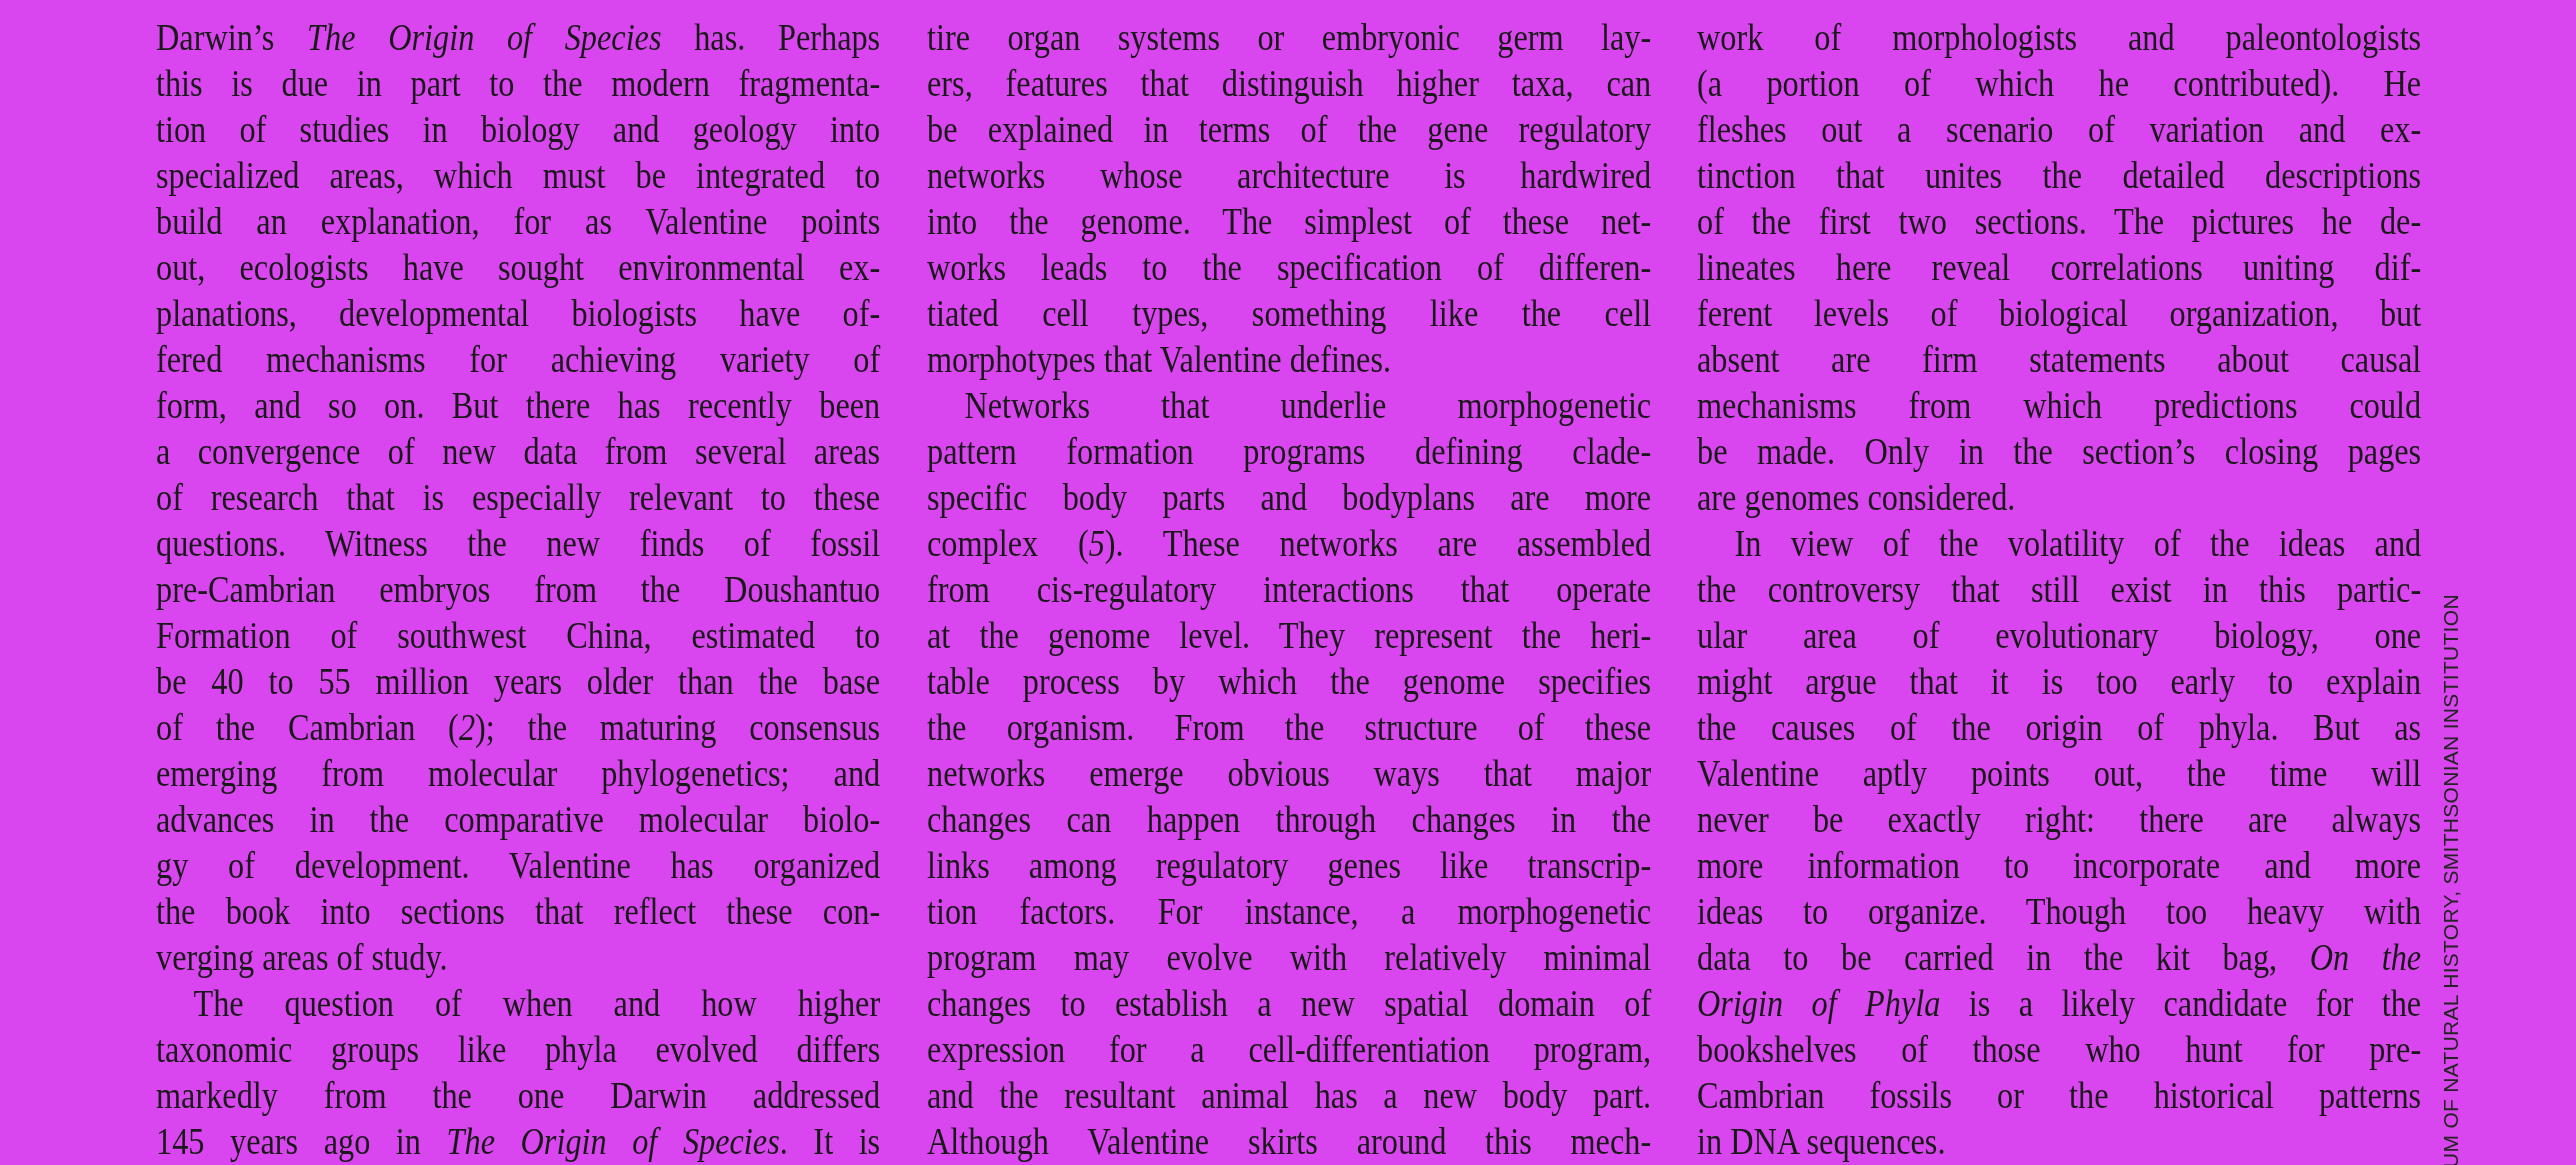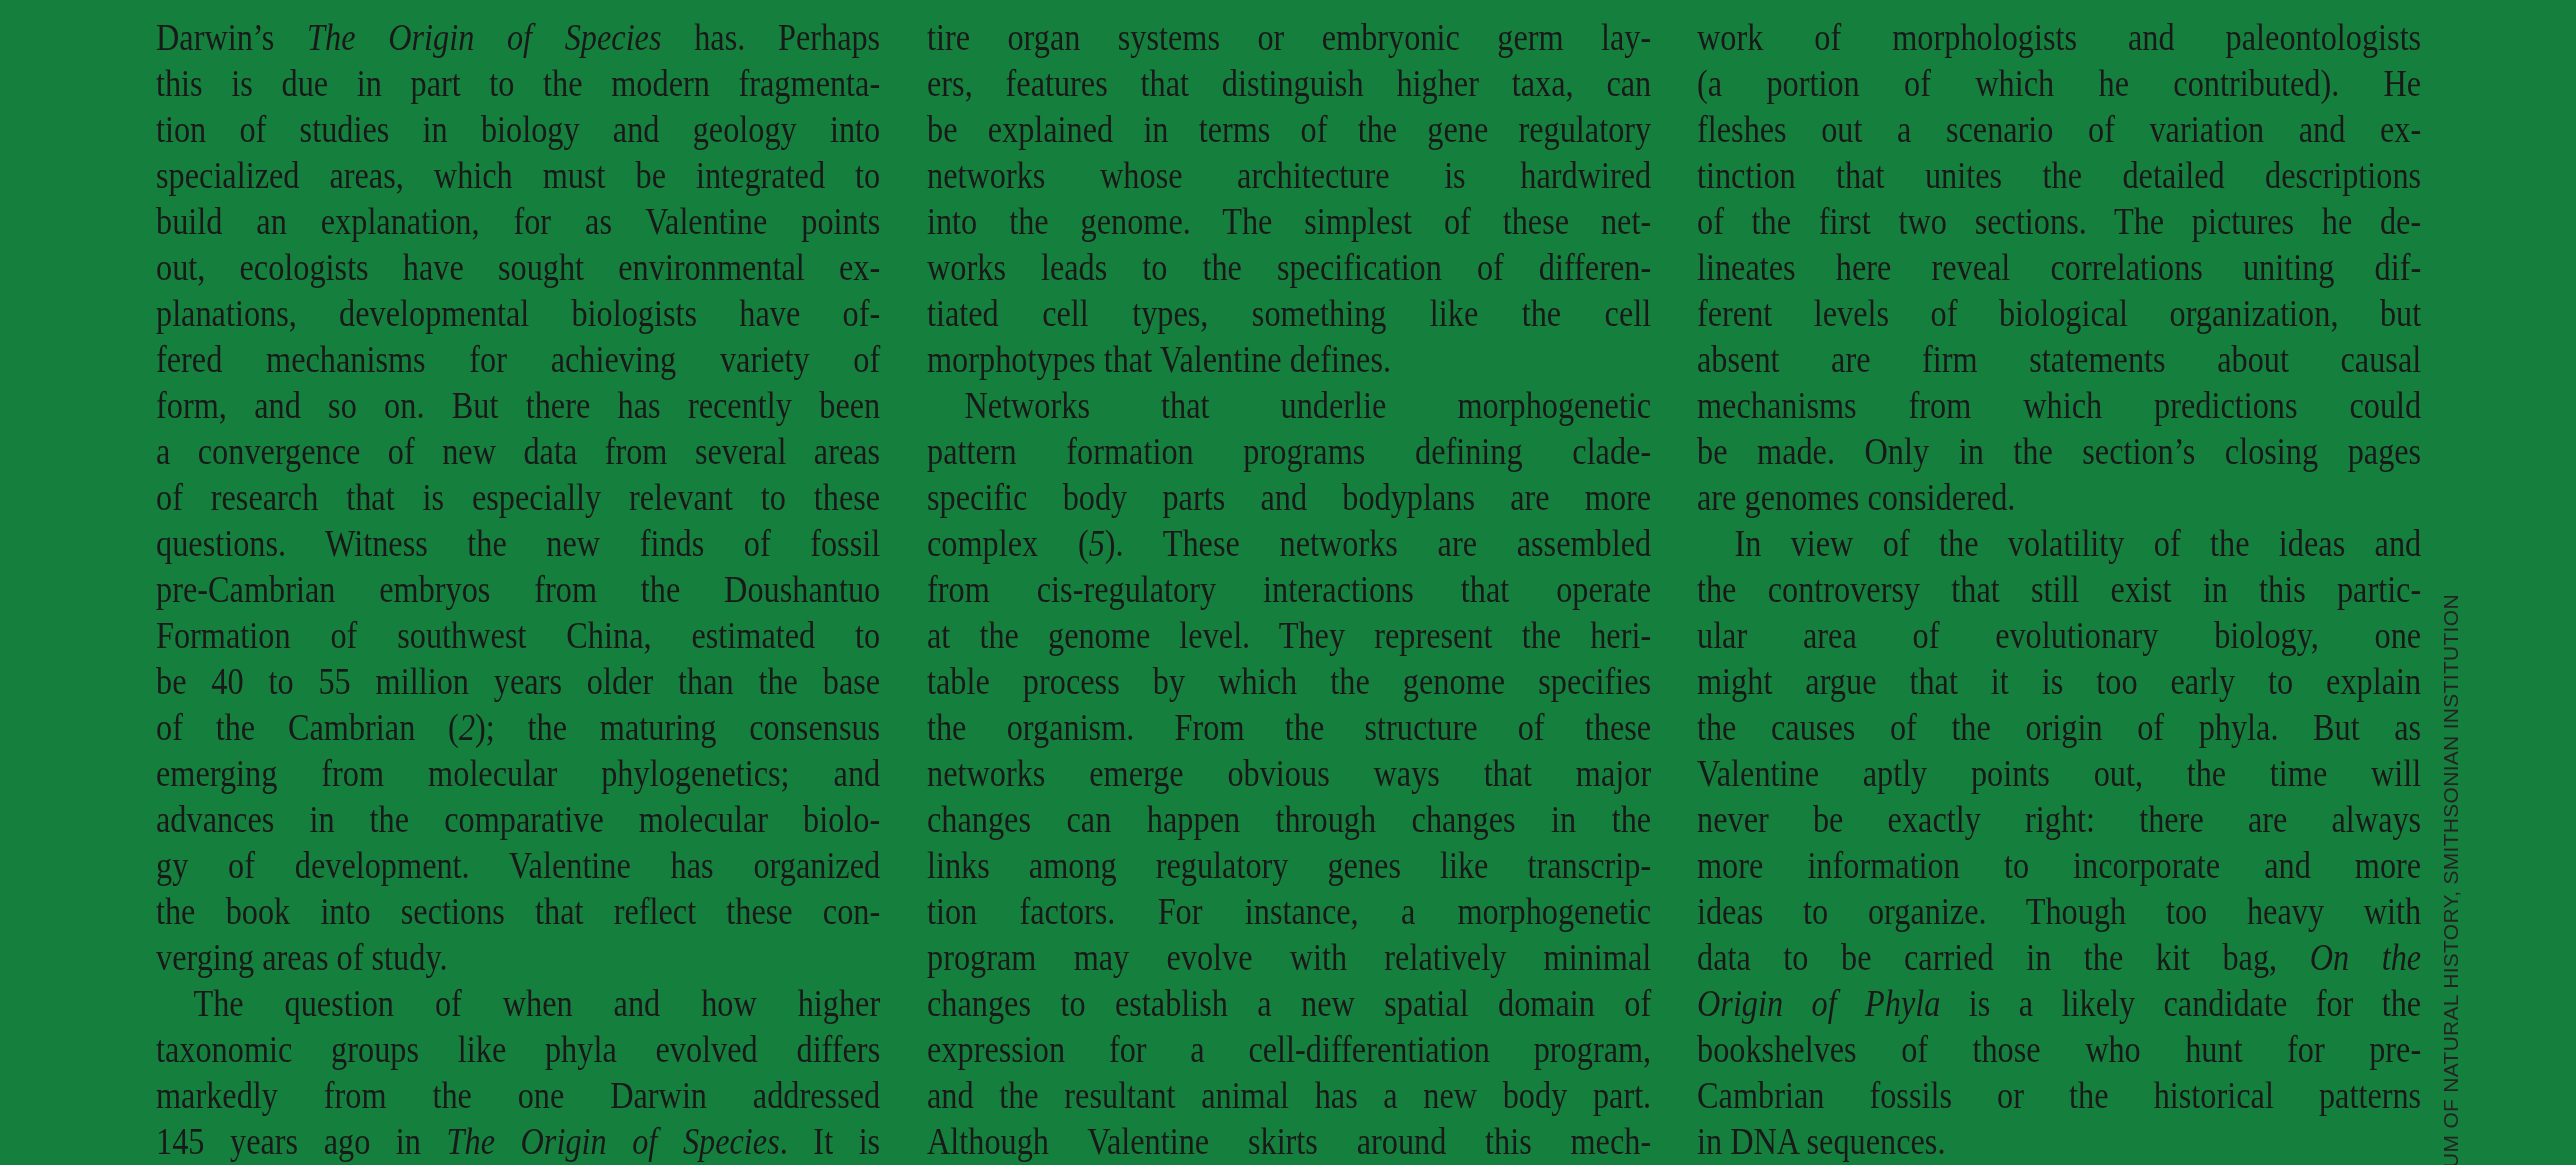--- a/index.html
+++ b/index.html
@@ -1,20 +1,20 @@
 <!DOCTYPE html>
 <html style="font-size:8.3px"><head>
 <meta charset="utf-8">
 <style>
   html, body { margin: 0; padding: 0; }
   #page {
     position: relative;
     width: 2576px;
     height: 1165px;
-    background: #15803d;
+    background: #d946ef;
     overflow: hidden;
     font-family: "Liberation Serif", "DejaVu Serif", serif;
     color: #191919;
   }
   .col {
     position: absolute;
     top: 13.5px;
     width: 852px;
     transform: scaleX(0.85);
     transform-origin: 0 0;

